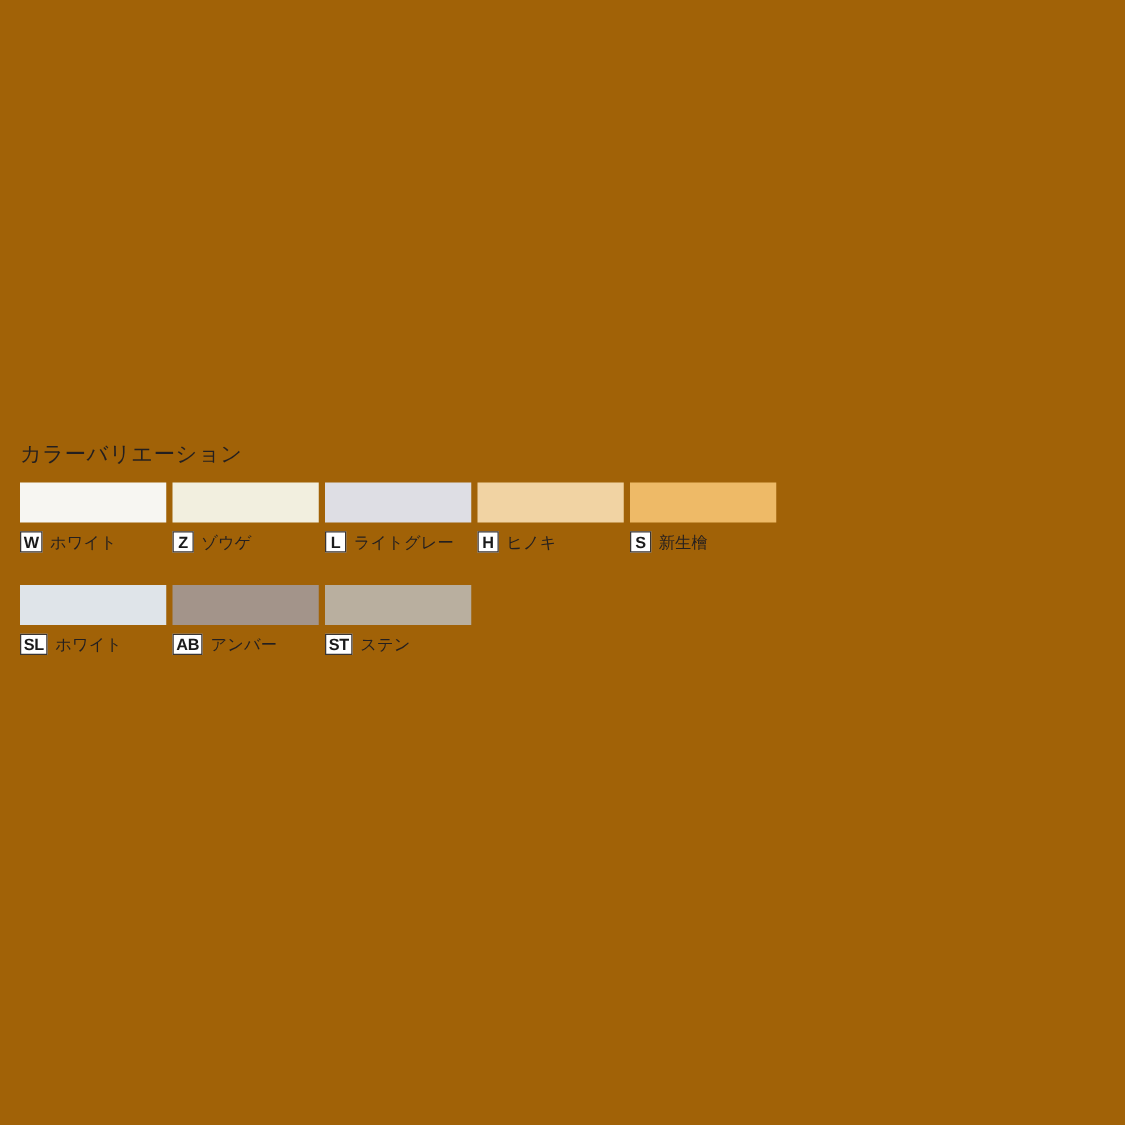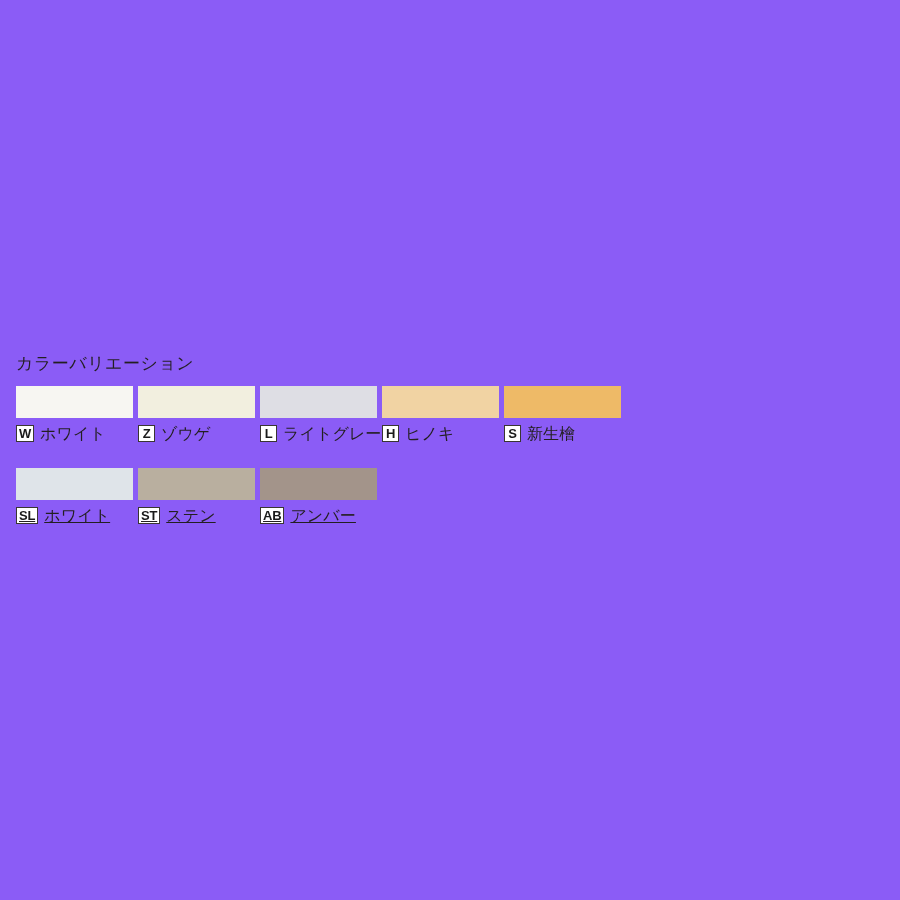--- a/index.html
+++ b/index.html
@@ -17,21 +17,21 @@
     position: relative;
   }
 
   
   #color-variation-sheet {
     position: absolute;
     left: 0;
     top: 0;
     width: 900px;
     height: 900px;
-    background: #8b5cf6;
+    background: #a16207;
   }
 
   
   #section-heading {
     position: absolute;
     left: 16px;
     top: 353px;
     font-size: 17px;
     line-height: 22px;
     letter-spacing: 0.5px;
@@ -42,21 +42,21 @@
 
   
   .swatch-row {
     position: absolute;
     left: 16px;
     display: flex;
     flex-direction: row;
     align-items: flex-start;
   }
   #swatch-row-1 { top: 386px; }
-  #swatch-row-2 { top: 468px; text-decoration: underline; }
+  #swatch-row-2 { top: 468px; }
 
   .swatch-cell {
     width: 122px;
     flex: 0 0 122px;
     display: flex;
     flex-direction: column;
     align-items: flex-start;
   }
 
   .swatch-chip {
@@ -88,21 +88,21 @@
     font-size: 13px;
     font-weight: 700;
     line-height: 1;
     color: #1a1a1a;
     letter-spacing: -0.2px;
     font-family: "Liberation Sans", "DejaVu Sans", sans-serif;
   }
 
   .swatch-label {
     margin-left: 6px;
-    font-size: 16px;
+    font-size: 13px;
     line-height: 17px;
     color: #231f20;
     letter-spacing: 0.1px;
   }
 </style>
 </head>
 <body style="background: rgb(255, 255, 255);">
 
 <div id="color-variation-sheet">
 
@@ -158,32 +158,32 @@
 
     <div class="swatch-cell">
       <span class="swatch-chip" style="background: rgb(223, 228, 233);"></span>
       <span class="swatch-caption">
         <span class="swatch-code">SL</span>
         <span class="swatch-label">ホワイト</span>
       </span>
     </div>
 
     <div class="swatch-cell">
+      <span class="swatch-chip" style="background: rgb(163, 148, 138);"></span>
+      <span class="swatch-caption">
+        <span class="swatch-code">AB</span>
+        <span class="swatch-label">アンバー</span>
+      </span>
+    </div>
+
+    <div class="swatch-cell">
       <span class="swatch-chip" style="background: rgb(185, 175, 159);"></span>
       <span class="swatch-caption">
         <span class="swatch-code">ST</span>
         <span class="swatch-label">ステン</span>
-      </span>
-    </div>
-
-    <div class="swatch-cell">
-      <span class="swatch-chip" style="background: rgb(163, 148, 138);"></span>
-      <span class="swatch-caption">
-        <span class="swatch-code">AB</span>
-        <span class="swatch-label">アンバー</span>
       </span>
     </div>
 
 
 
 
   </div>
 
 </div>
 

